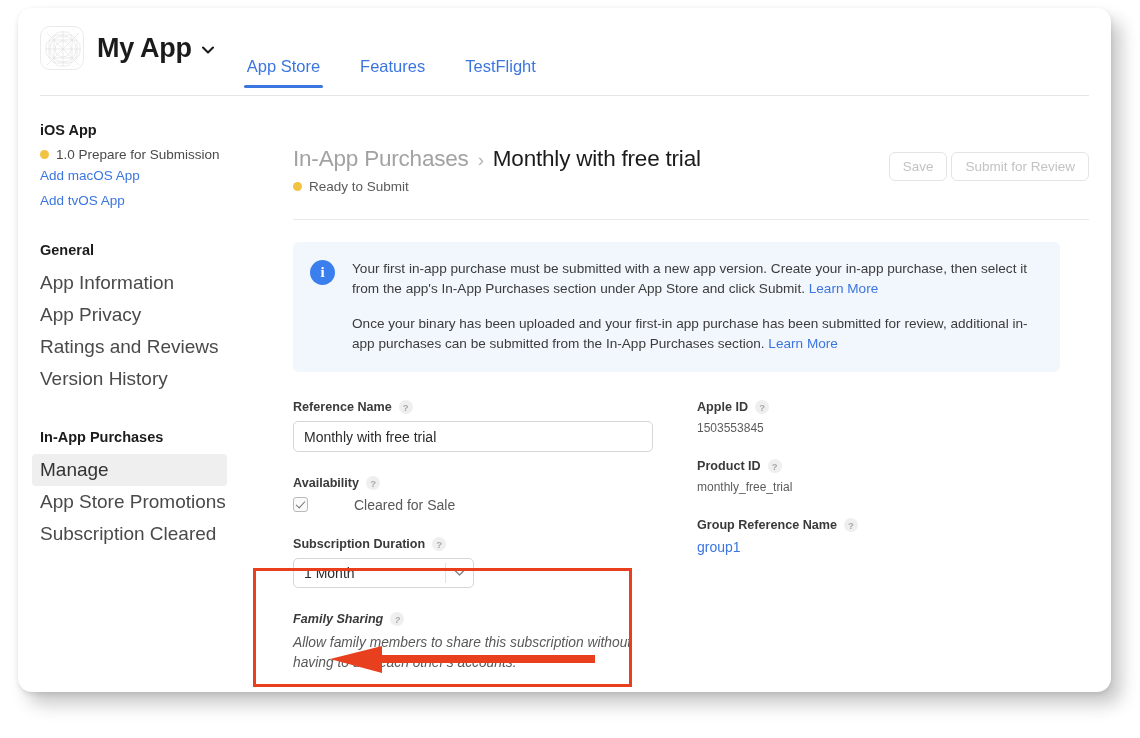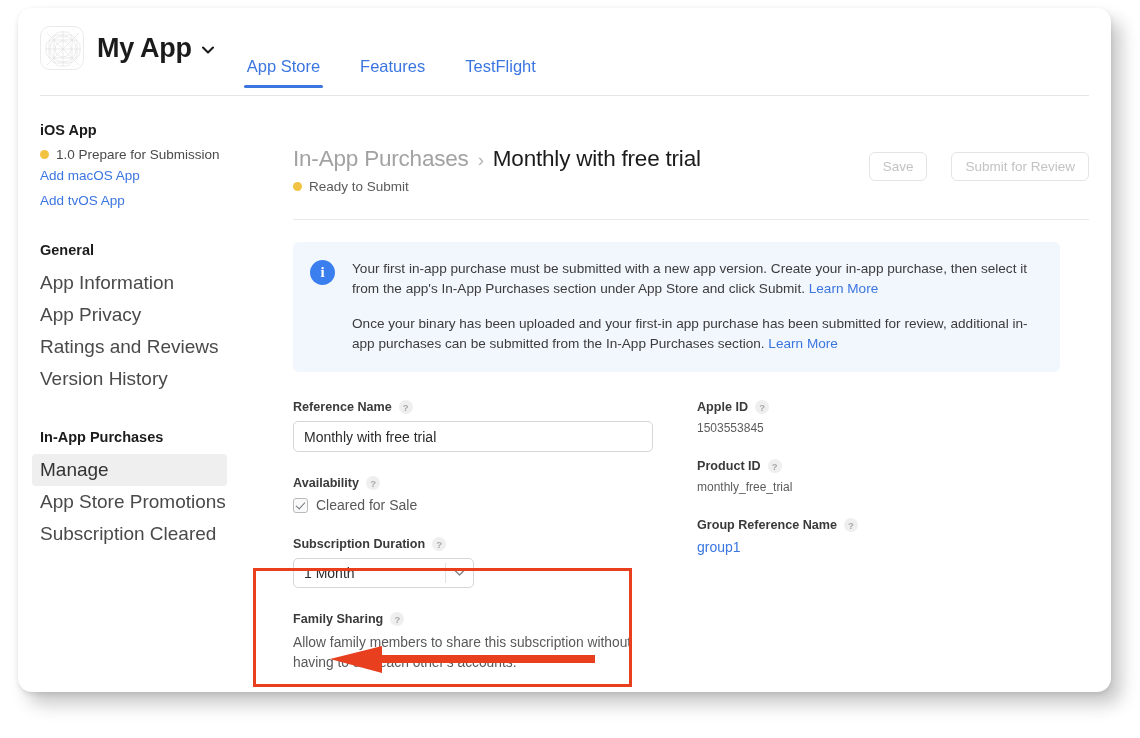--- a/index.html
+++ b/index.html
@@ -161,21 +161,21 @@
   .crumb-sep { color: #b5b5b5; margin: 0 9px; font-size: 19px; }
   .crumb-current { color: #1b1b1b; }
 
   .status-row {
     display: flex; align-items: center;
     margin-top: 7px;
     font-size: 13.5px;
     color: #5a5a5a;
   }
 
-  .actions { display: flex; gap: 24px; padding-top: 6px; }
+  .actions { display: flex; gap: 4px; padding-top: 6px; }
   .btn {
     border: 1px solid #e4e4e4;
     background: #ffffff;
     color: #c3c3c3;
     font-size: 13.5px;
     font-family: "Liberation Sans", sans-serif;
     padding: 6px 13px;
     border-radius: 6px;
     cursor: default;
     white-space: nowrap;
@@ -251,21 +251,21 @@
     border-radius: 5px;
     padding: 0 10px;
     font-size: 14px;
     font-family: "Liberation Sans", sans-serif;
     color: #2b2b2b;
     background: #fff;
     outline: none;
   }
   .fld { margin-bottom: 24px; }
 
-  .chk-row { display: flex; align-items: center; }
+  .chk-row { display: flex; align-items: flex-start; gap: 38px; }
   .chk {
     width: 15px; height: 15px;
     border: 1px solid #b9b9b9;
     border-radius: 3px;
     background: #fafafa;
     position: relative;
     flex: none;
     cursor: pointer;
   }
   .chk::after {
@@ -483,21 +483,21 @@
           <div class="select-wrap">
             <span class="select-val">1 Month</span>
             <span class="select-arrow">
               <svg width="11" height="8" viewBox="0 0 11 8" aria-hidden="true">
                 <path d="M1.5 2 L5.5 6 L9.5 2" stroke="#7d7d7d" stroke-width="1.3" fill="none" stroke-linecap="round" stroke-linejoin="round"></path>
               </svg>
             </span>
           </div>
         </div>
 
-        <div class="fs-box" style="position:relative; padding:0; margin-top:22px; width:380px;">
+        <div class="fs-box" style="position:relative; padding:0; margin-top:22px; width:380px;font-style:italic;">
           <div class="fld-label">
             <span>Family Sharing</span>
             <span class="help">?</span>
           </div>
           <p class="fs-desc">Allow family members to share this subscription without having to use each other's accounts.</p>
           <span class="fs-turnon">Turn On</span>
         </div>
 
       </div>
 

